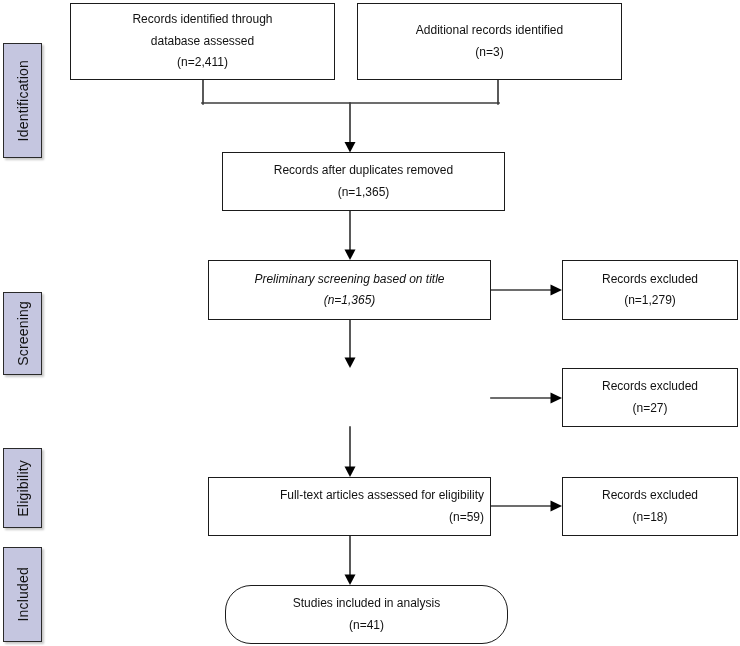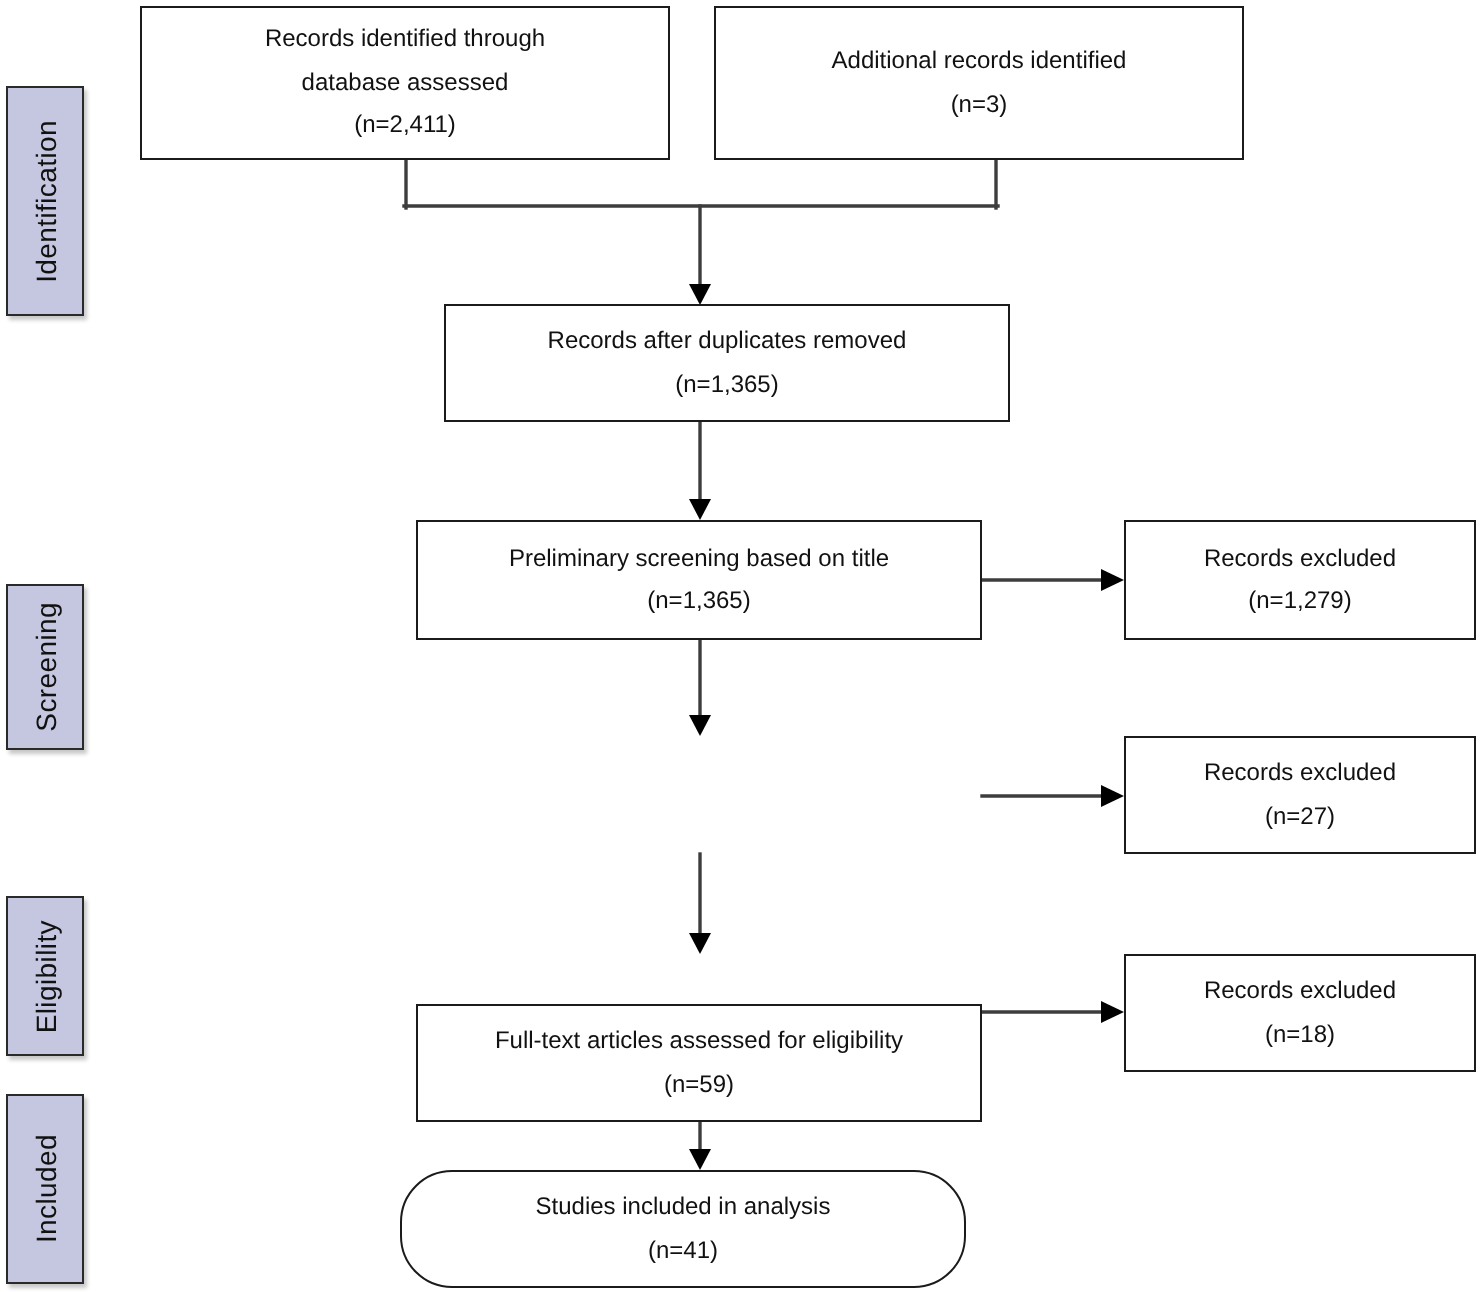--- a/index.html
+++ b/index.html
@@ -72,24 +72,24 @@
     text-align:center;
     font-size:12px;
     line-height:21.5px;
     color:var(--text);
     z-index:2;
     padding:2px 6px;
   }
   .node-db-search{left:70px;top:3px;width:265px;height:77px;}
   .node-other-sources{left:357px;top:3px;width:265px;height:77px;}
   .node-duplicates{left:222px;top:152px;width:283px;height:59px;}
-  .node-title-screen{left:208px;top:260px;width:283px;height:60px;}
+  .node-title-screen{left:208px;top:260px;width:283px;height:60px;font-style:italic;}
   .node-abstract-screen{left:208px;top:368px;width:283px;height:59px;}
-  .node-fulltext{left:208px;top:502px;width:283px;height:59px;}
-  .node-included-studies{left:200px;top:585px;width:283px;height:59px;border-radius:26px;}
+  .node-fulltext{left:208px;top:477px;width:283px;height:59px;align-items:flex-end;}
+  .node-included-studies{left:225px;top:585px;width:283px;height:59px;border-radius:26px;}
   .node-excluded-1{left:562px;top:260px;width:176px;height:60px;}
   .node-excluded-2{left:562px;top:368px;width:176px;height:59px;}
   .node-excluded-3{left:562px;top:477px;width:176px;height:59px;}
 </style>
 </head>
 <body>
 
 <div class="canvas">
 
   <svg class="connectors" width="740" height="646" viewBox="0 0 740 646">

